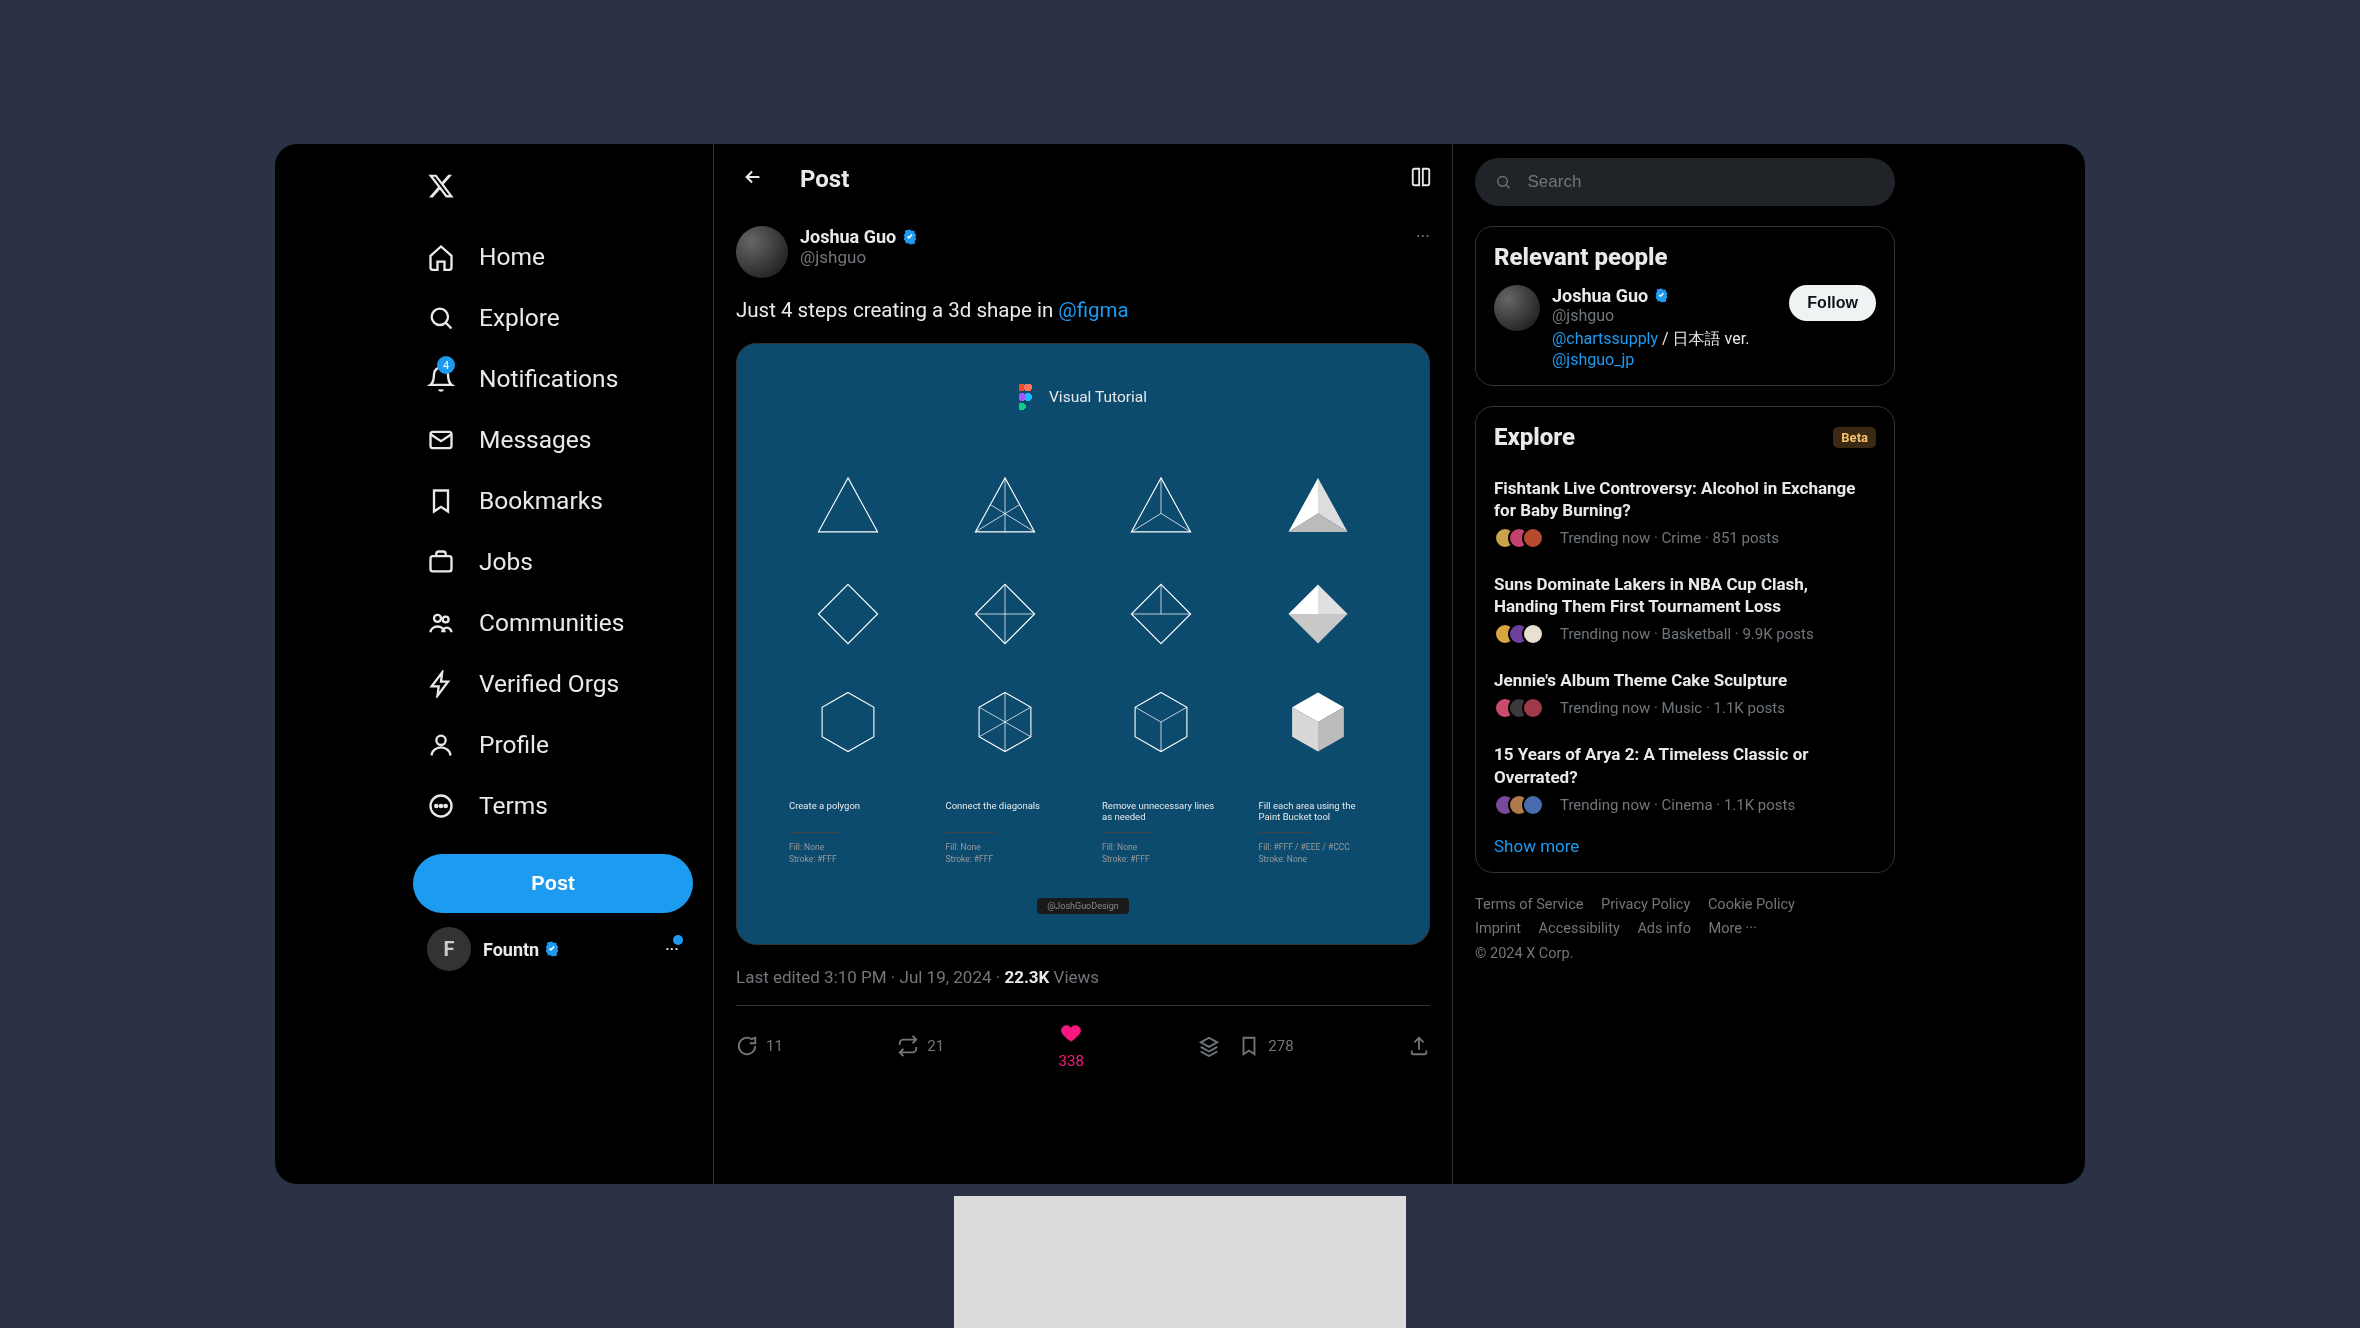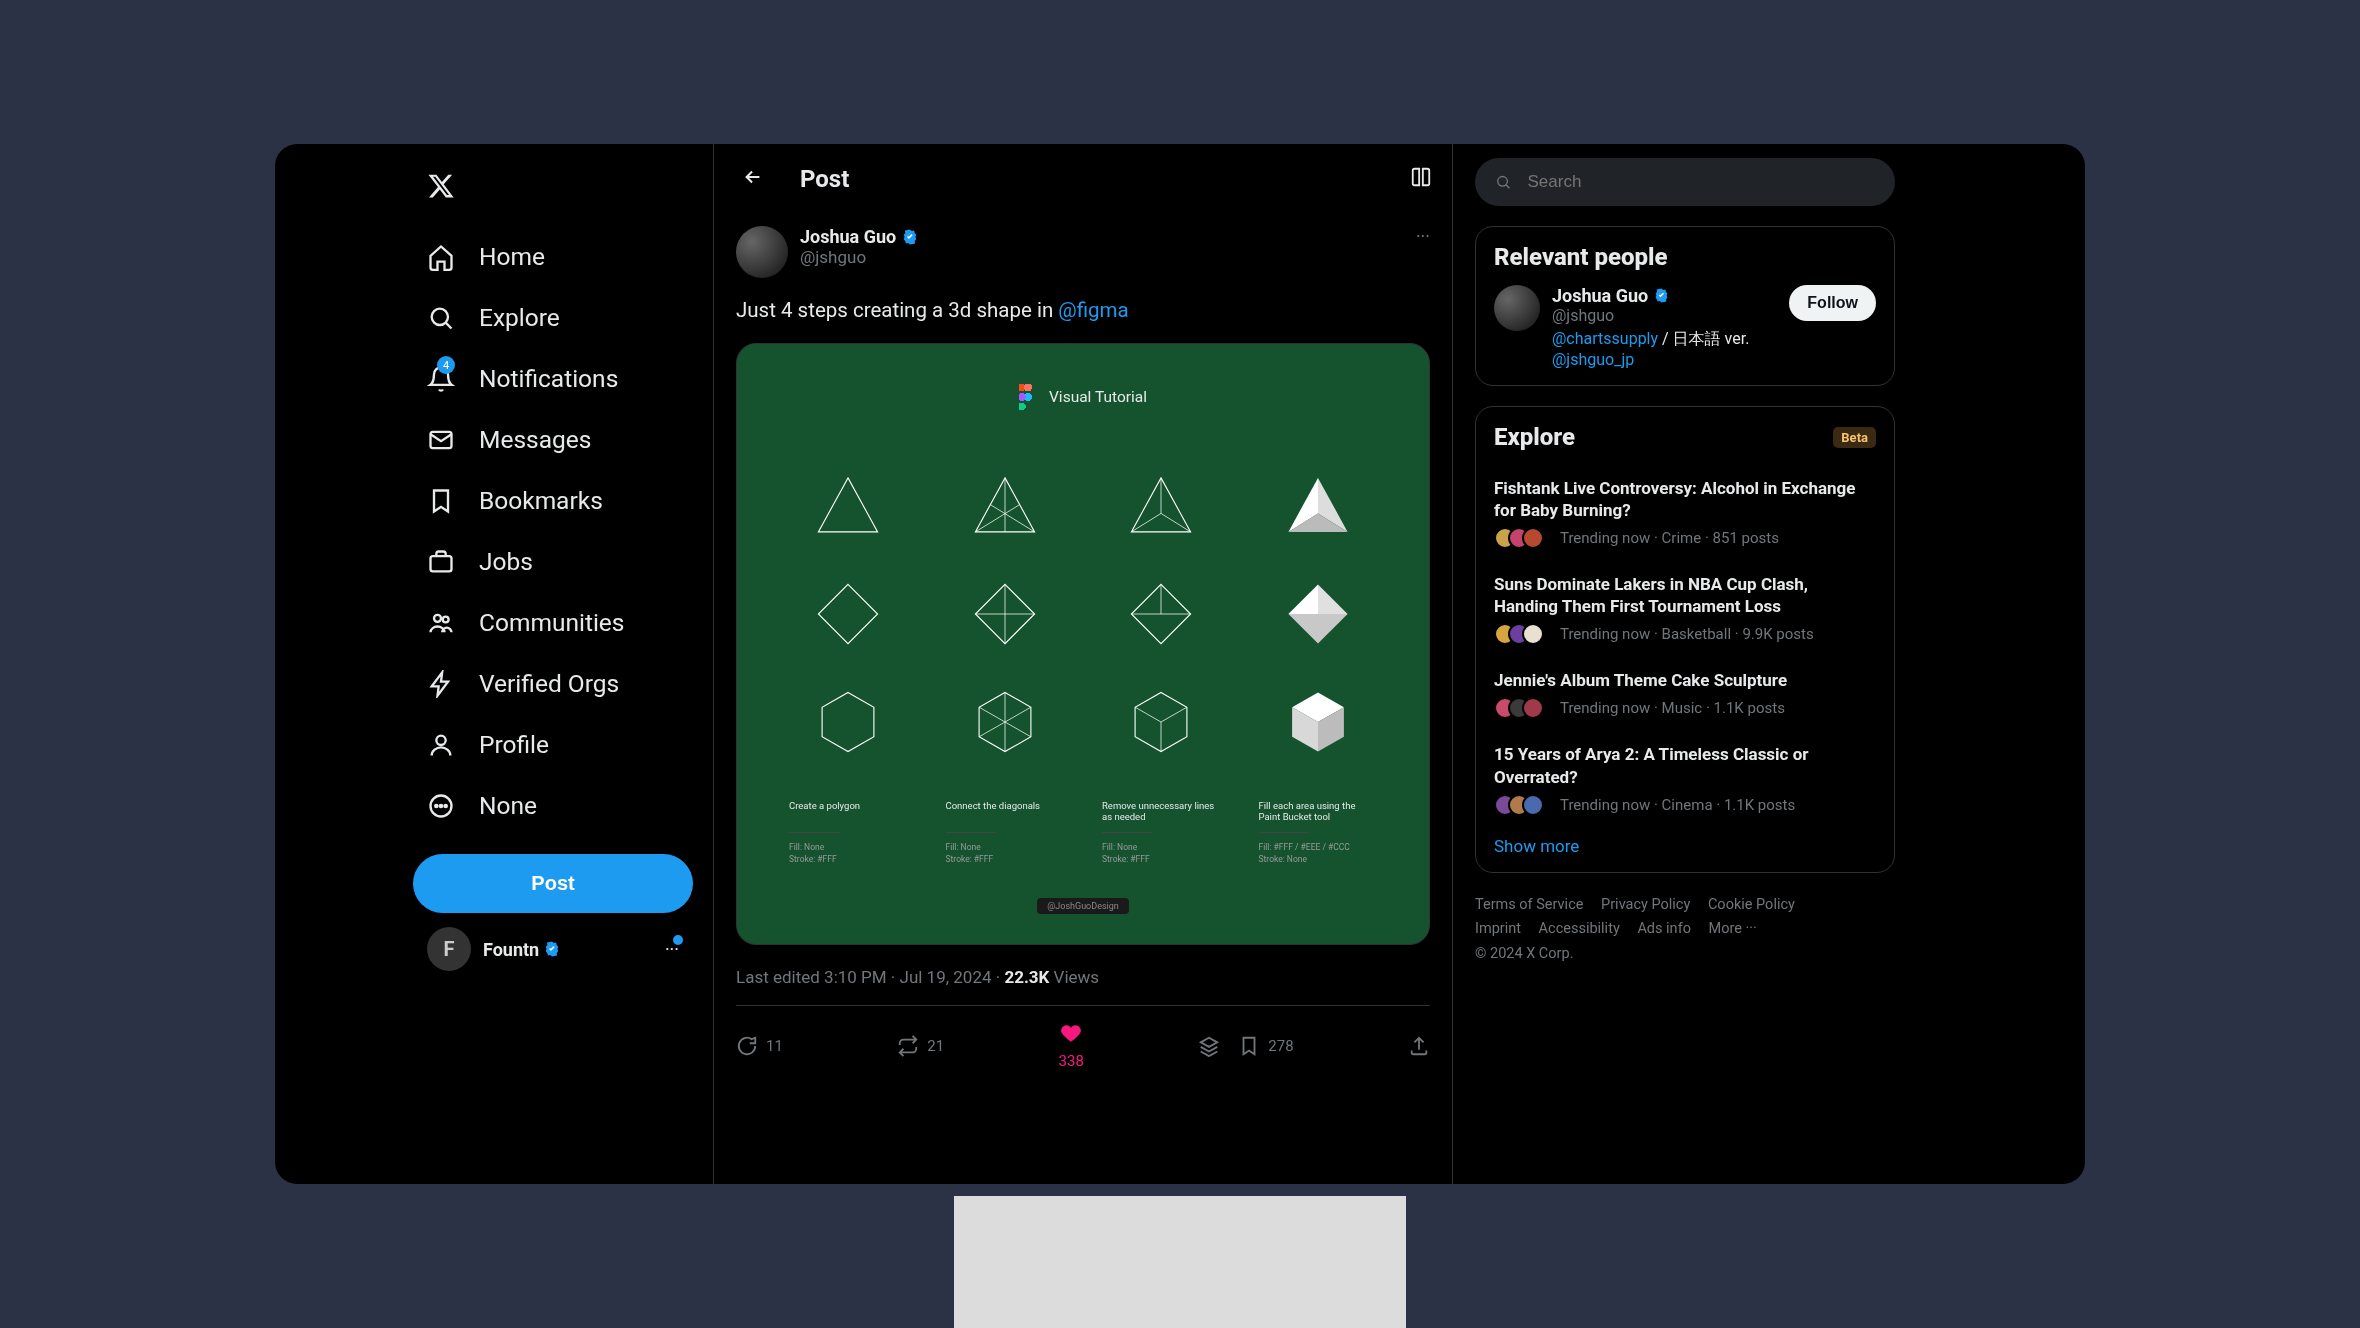--- a/index.html
+++ b/index.html
@@ -165,21 +165,21 @@
   font-size: 20.5px;
   margin-top: 18px;
   line-height: 1.4;
 }
 .mention { color: #1d9bf0; }
 
 .media {
   border: 1px solid #2f3336;
   border-radius: 20px;
   margin-top: 18px;
-  background: #14532d;
+  background: #0c4a6e;
   padding: 40px 52px 30px;
   color: #e7e9ea;
 }
 .media-head {
   display: flex;
   justify-content: center;
   align-items: center;
   gap: 12px;
   margin-bottom: 50px;
 }
@@ -396,21 +396,21 @@
           </svg>
         <span class="nav-label">Profile</span>
       </div>
       <div class="nav-item">
         <svg class="nav-icon" viewBox="0 0 24 24" fill="none" stroke="#e7e9ea" stroke-width="2">
             <circle cx="12" cy="12" r="9"></circle>
             <circle cx="8" cy="12" r="1" fill="#e7e9ea"></circle>
             <circle cx="12" cy="12" r="1" fill="#e7e9ea"></circle>
             <circle cx="16" cy="12" r="1" fill="#e7e9ea"></circle>
           </svg>
-        <span class="nav-label">None</span>
+        <span class="nav-label">Terms</span>
       </div>
 
       <button class="post-btn">Post</button>
 
       <div class="account-switcher">
         <div class="avatar">F</div>
         <div class="acct-meta">
           <span class="acct-name">
               <span>Fountn</span>
             <svg width="18" height="18" viewBox="0 0 24 24">

